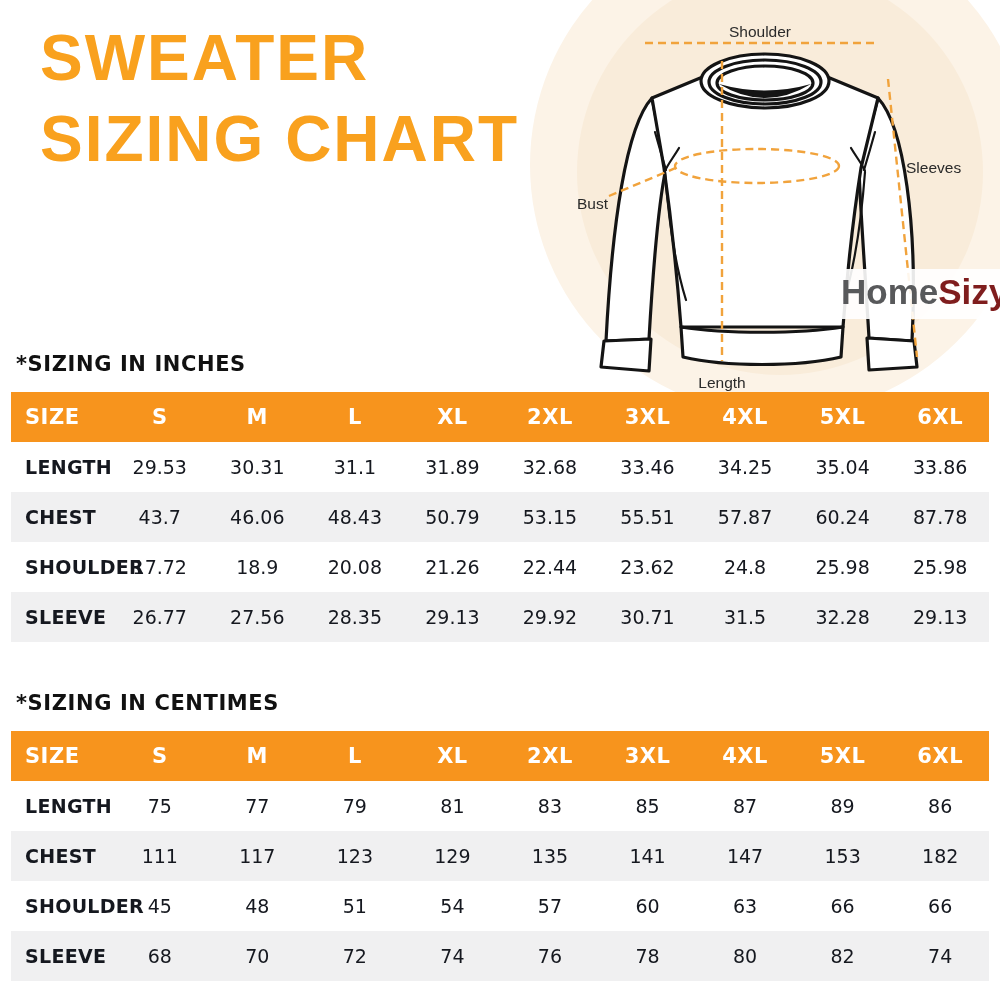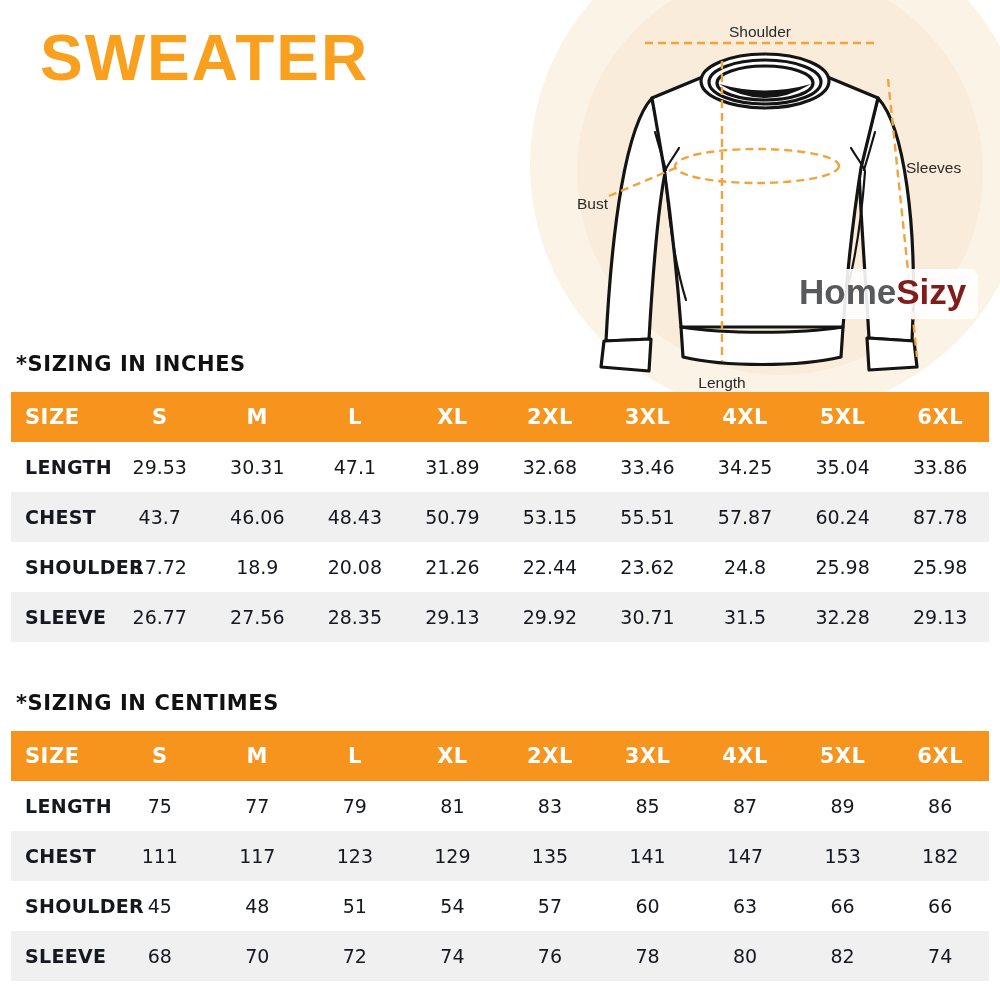--- a/index.html
+++ b/index.html
@@ -29,21 +29,21 @@
 
   .logo {
     position:absolute; left:787px; top:269px;
     padding:4px 12px 7px 12px;
     background:rgba(255,255,255,0.9);
     border-radius:8px;
     font-size:35px; font-weight:700; line-height:1.1;
     font-family:"Liberation Sans", sans-serif;
     white-space:nowrap;
   }
-  .logo .p1 { color:#58595B; }
+  .logo .p1 { color:#58595B;margin-left:42px; }
   .logo .p2 { color:#7f1d1d; }
 
   
   .table-section { position:absolute; left:0; width:1000px; }
   .table-section h2 {
     margin:0 16px 0 16px;
     font-size:21px; font-weight:700; letter-spacing:.6px;
     color:#111111;
     font-family:"DejaVu Sans", sans-serif;
   }
@@ -74,20 +74,21 @@
   #section-inches { top:352px; }
   #section-cm     { top:691px; }
 </style>
 </head>
 <body>
 
 <div id="page">
 
   <div class="title">
     <div>SWEATER</div>
+    <div>SIZING CHART</div>
   </div>
 
 
   <svg id="diagram-svg" width="480" height="396" viewBox="520 0 480 396">
 
     <circle cx="780" cy="165" r="250" fill="#FCF3E7"></circle>
     <circle cx="780" cy="172" r="203" fill="#F9ECDA"></circle>
 
     <g stroke="#141414" stroke-width="3.2" fill="#ffffff" stroke-linejoin="round" stroke-linecap="round">
       <path d="M 652 98 C 626 126 612 225 606 341 L 649 339 C 653 270 658 205 666 168 Z"></path>
@@ -146,21 +147,21 @@
               <th>4XL</th>
               <th>5XL</th>
               <th>6XL</th>
             </tr>
           </thead>
           <tbody>
             <tr>
               <th>LENGTH</th>
               <td>29.53</td>
               <td>30.31</td>
-              <td>47.1</td>
+              <td>31.1</td>
               <td>31.89</td>
               <td>32.68</td>
               <td>33.46</td>
               <td>34.25</td>
               <td>35.04</td>
               <td>33.86</td>
             </tr>
             <tr>
               <th>CHEST</th>
               <td>43.7</td>

